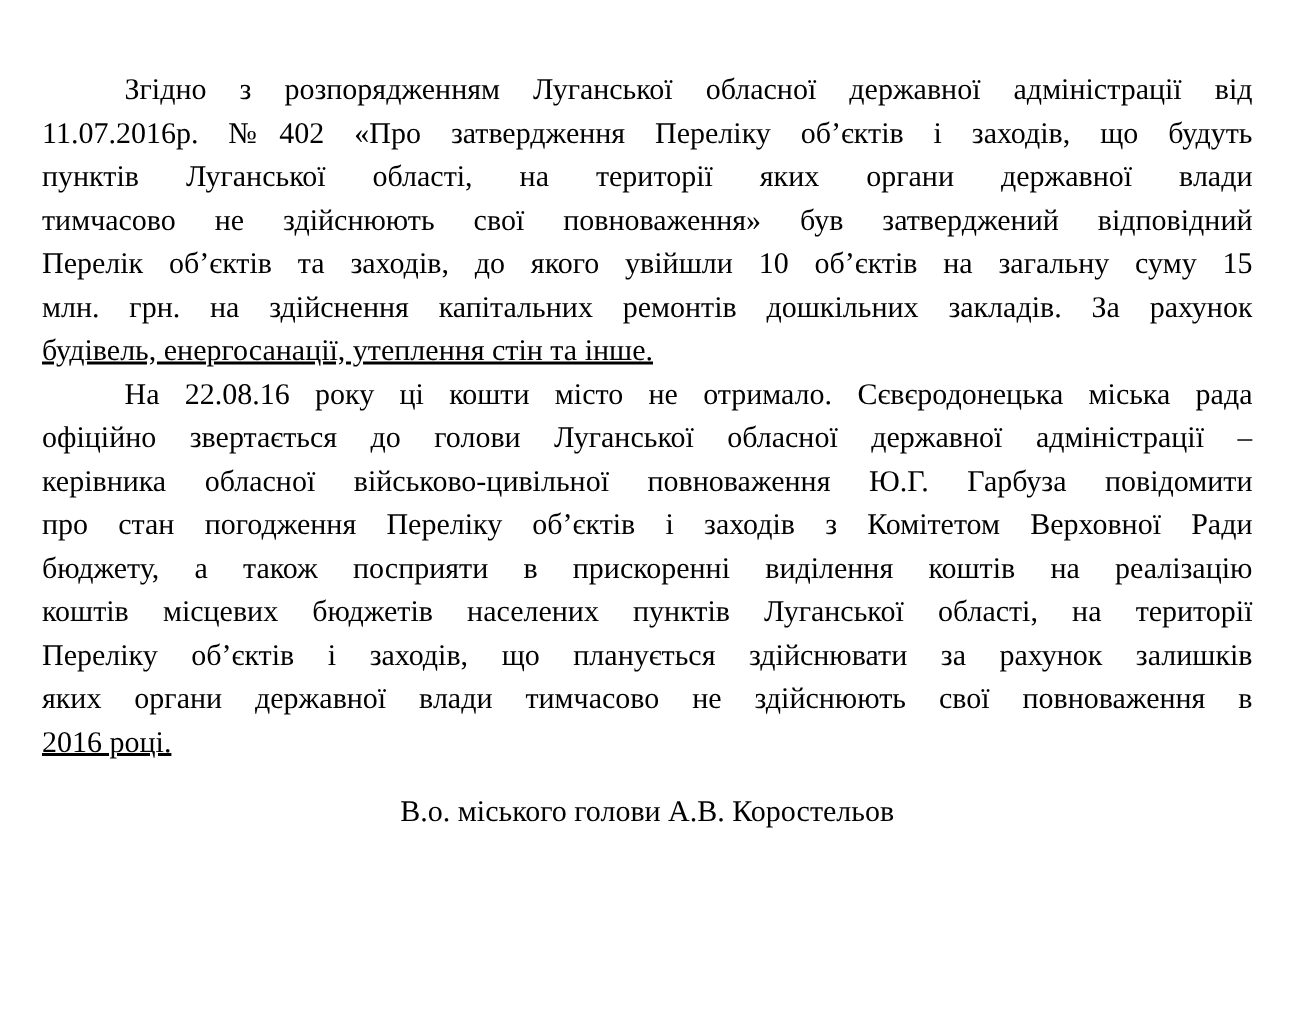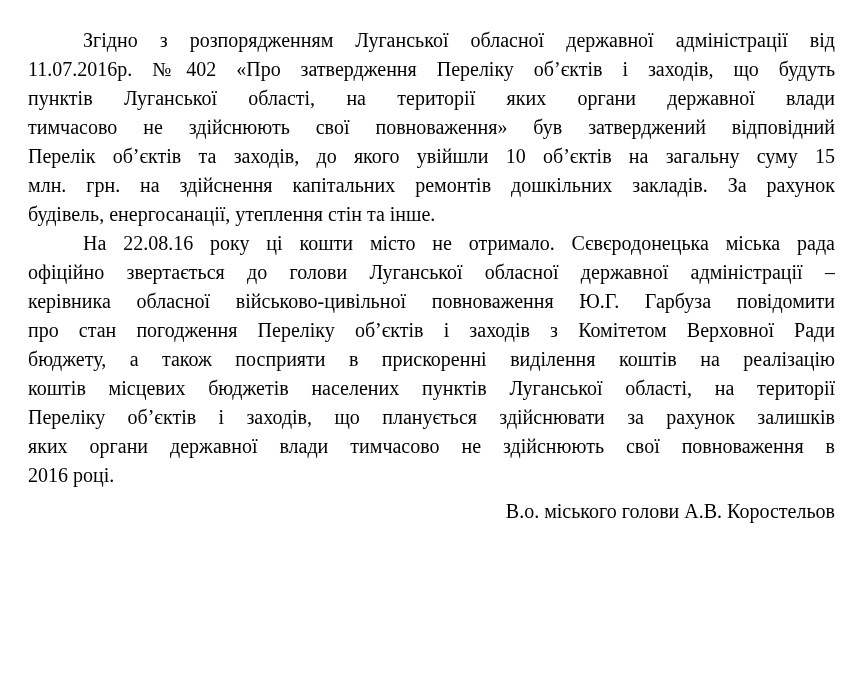--- a/index.html
+++ b/index.html
@@ -11,43 +11,44 @@
     height: 673px;
     background: #ffffff;
     color: #000000;
     font-family: "Liberation Serif", "DejaVu Serif", serif;
     overflow: hidden;
   }
   .page {
     box-sizing: border-box;
     width: 860px;
     height: 673px;
-    padding: 26px 25px 0 28px;
+    padding: 46px 25px 0 28px;
   }
   .paragraph {
     font-size: 20px;
     line-height: 29px;
   }
   .line {
     height: 29px;
     overflow: hidden;
     text-align: justify;
     text-align-last: justify;
   }
   .line.first {
     padding-left: 55px;
   }
   .line.last {
     text-align-last: left;
+    text-decoration: underline;
   }
   .signature {
     font-size: 20px;
     line-height: 29px;
-    margin-top: 7px;
-    text-align: right;
+    margin-top: 17px;
+    text-align: center;
   }
 </style>
 </head>
 <body>
 
 <div class="page">
   <div class="paragraph">
       <div class="line first">Згідно з розпорядженням Луганської обласної державної адміністрації від</div>
       <div class="line">11.07.2016р. №402 «Про затвердження Переліку об’єктів і заходів, що будуть</div>
       <div class="line">пунктів Луганської області, на території яких органи державної влади</div>

